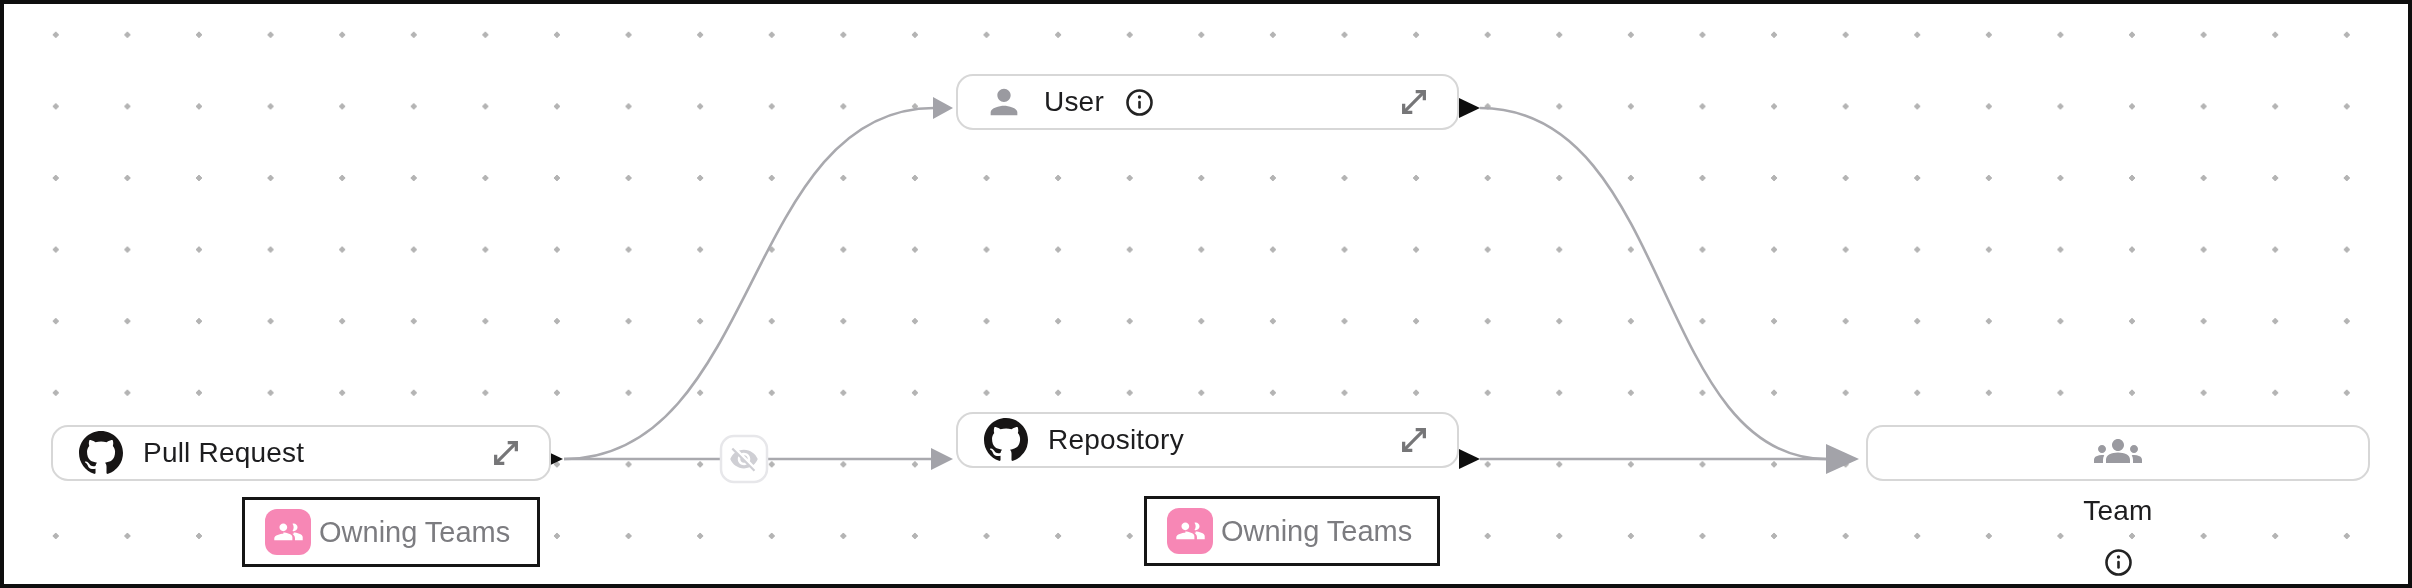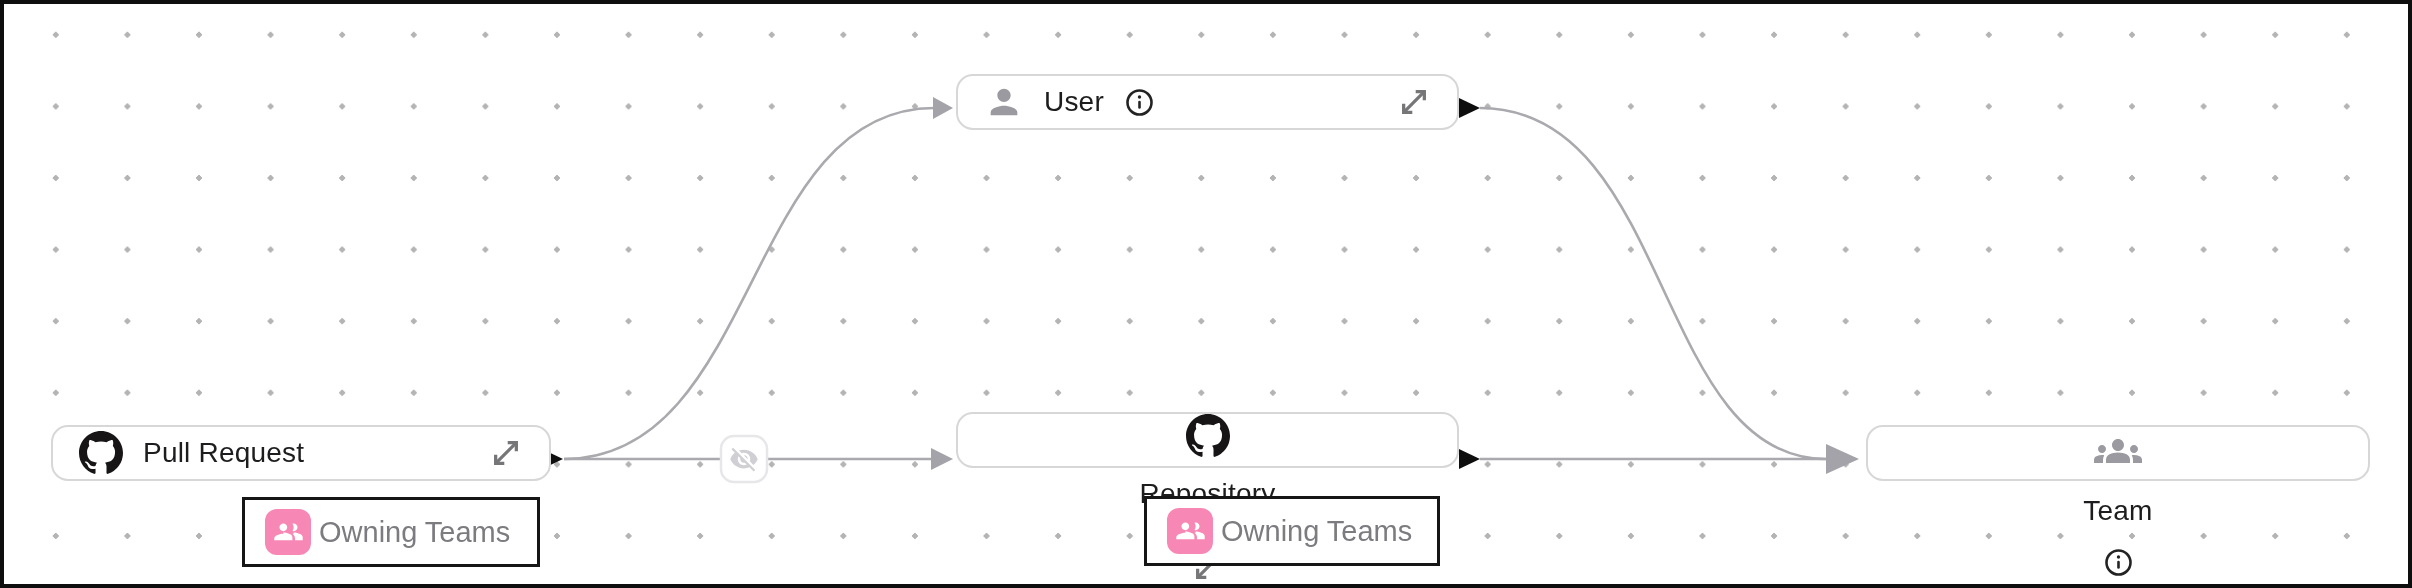--- a/index.html
+++ b/index.html
@@ -137,21 +137,21 @@
     <span class="spacer"></span>
     <span class="icon">
       <svg width="34" height="34" viewBox="0 0 24 24" fill="none" stroke="#767678" stroke-width="2.3">
           <path d="M13.2 4.7 H19.3 V10.8"></path>
           <path d="M19.3 4.7 L4.7 19.3"></path>
           <path d="M4.7 13.2 V19.3 H10.8"></path>
         </svg>
     </span>
   </div>
 
-  <div class="node" style="left:952px; top:408px; width:503px;flex-direction:column;">
+  <div class="node" style="left:952px; top:408px; width:503px;">
     <span class="icon">
       <svg width="44" height="44" viewBox="0 0 16 16">
           <path fill="#171515" fill-rule="evenodd" d="M8 0C3.58 0 0 3.58 0 8c0 3.54 2.29 6.53 5.47 7.59.4.07.55-.17.55-.38 0-.19-.01-.82-.01-1.49-2.01.37-2.53-.49-2.69-.94-.09-.23-.48-.94-.82-1.13-.28-.15-.68-.52-.01-.53.63-.01 1.08.58 1.23.82.72 1.21 1.87.87 2.33.66.07-.52.28-.87.51-1.07-1.78-.2-3.64-.89-3.64-3.95 0-.87.31-1.59.82-2.15-.08-.2-.36-1.02.08-2.12 0 0 .67-.21 2.2.82.64-.18 1.32-.27 2-.27.68 0 1.36.09 2 .27 1.53-1.04 2.2-.82 2.2-.82.44 1.1.16 1.92.08 2.12.51.56.82 1.27.82 2.15 0 3.07-1.87 3.75-3.65 3.95.29.25.54.73.54 1.48 0 1.07-.01 1.93-.01 2.2 0 .21.15.46.55.38A8.01 8.01 0 0 0 16 8c0-4.42-3.58-8-8-8z"></path>
         </svg>
     </span>
     <span class="label">Repository</span>
     <span class="spacer"></span>
     <span class="icon">
       <svg width="34" height="34" viewBox="0 0 24 24" fill="none" stroke="#767678" stroke-width="2.3">
           <path d="M13.2 4.7 H19.3 V10.8"></path>

